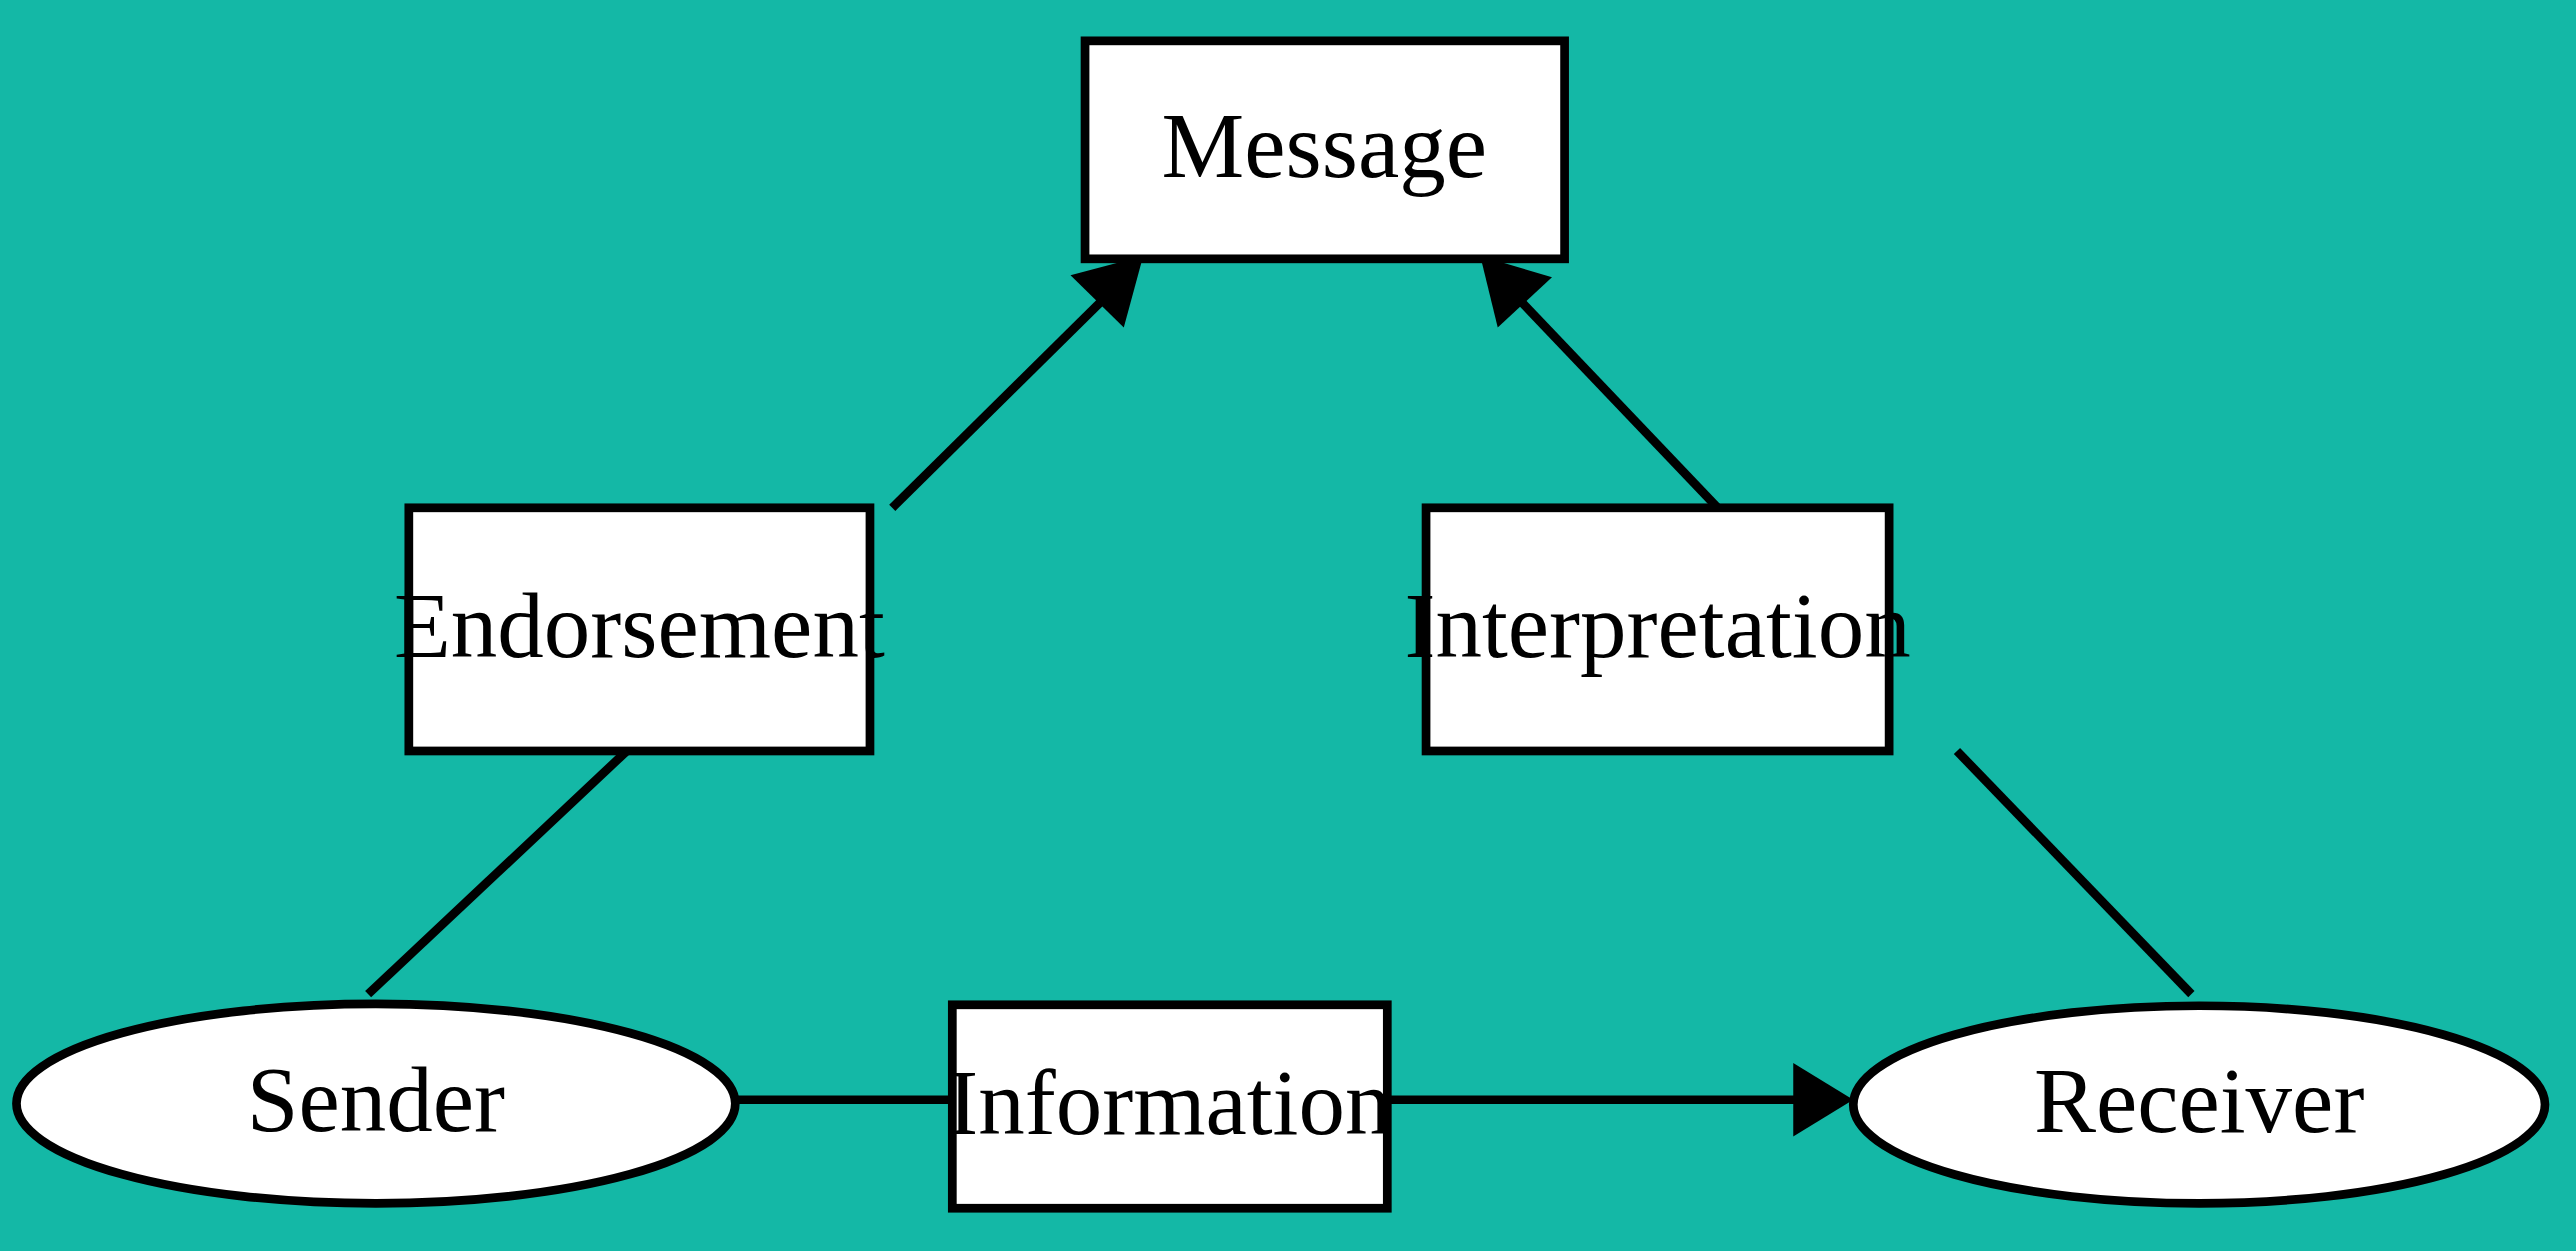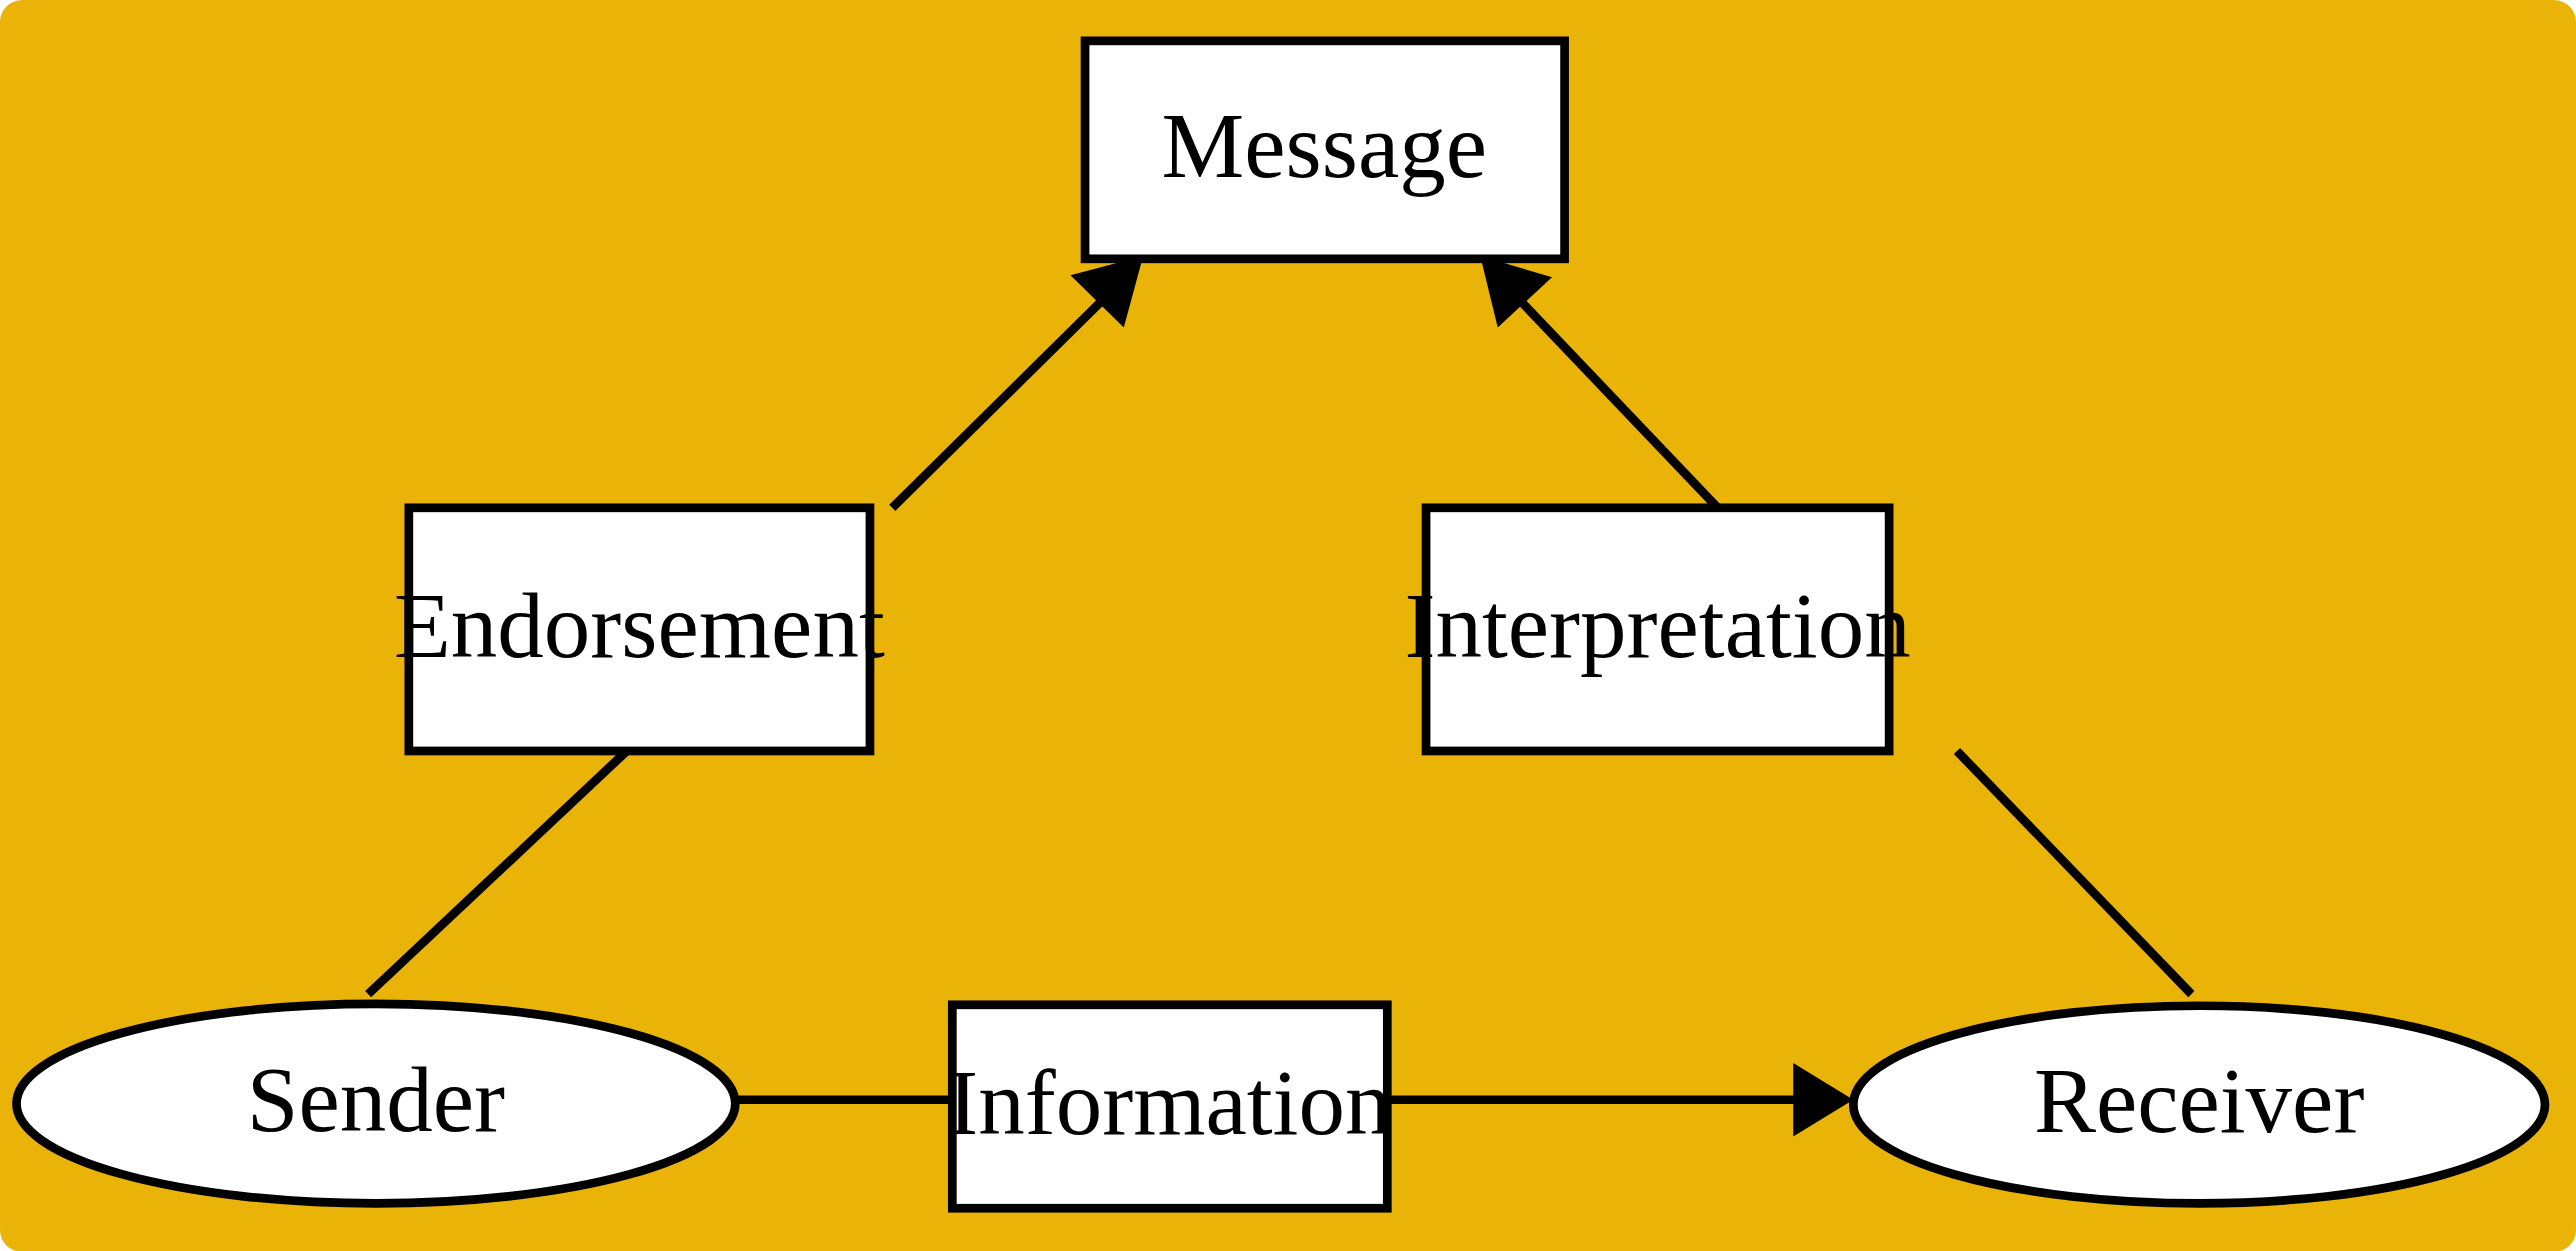--- a/index.html
+++ b/index.html
@@ -8,23 +8,22 @@
     padding: 0;
     background: #ffffff;
   }
   body {
     font-family: "Liberation Serif", "DejaVu Serif", serif;
   }
   #diagram-root {
     position: relative;
     width: 2576px;
     height: 1252px;
-    background: #eab308;
+    background: #14b8a6;
     overflow: hidden;
-    border-radius: 22px;
   }
   #diagram-svg {
     position: absolute;
     left: 0;
     top: 0;
     width: 2576px;
     height: 1252px;
     display: block;
   }
   .node-label {

